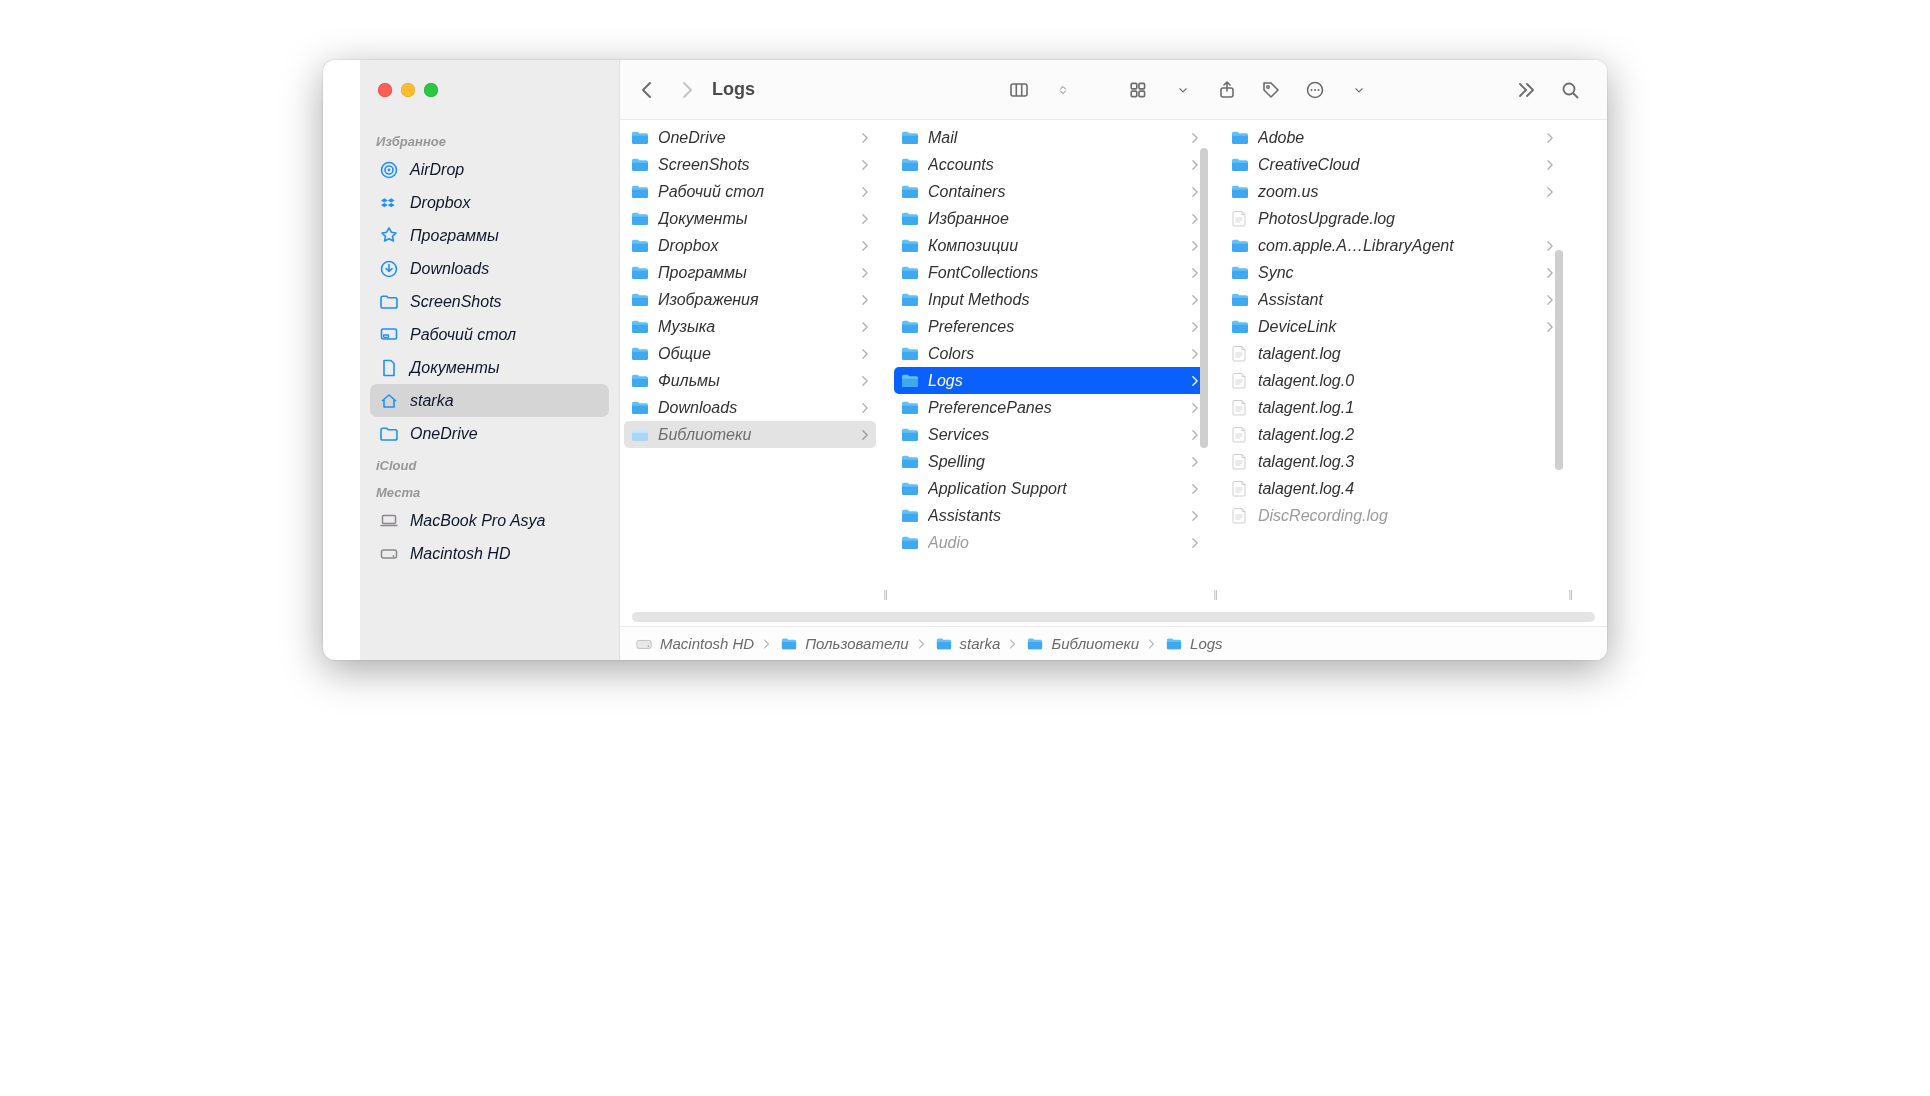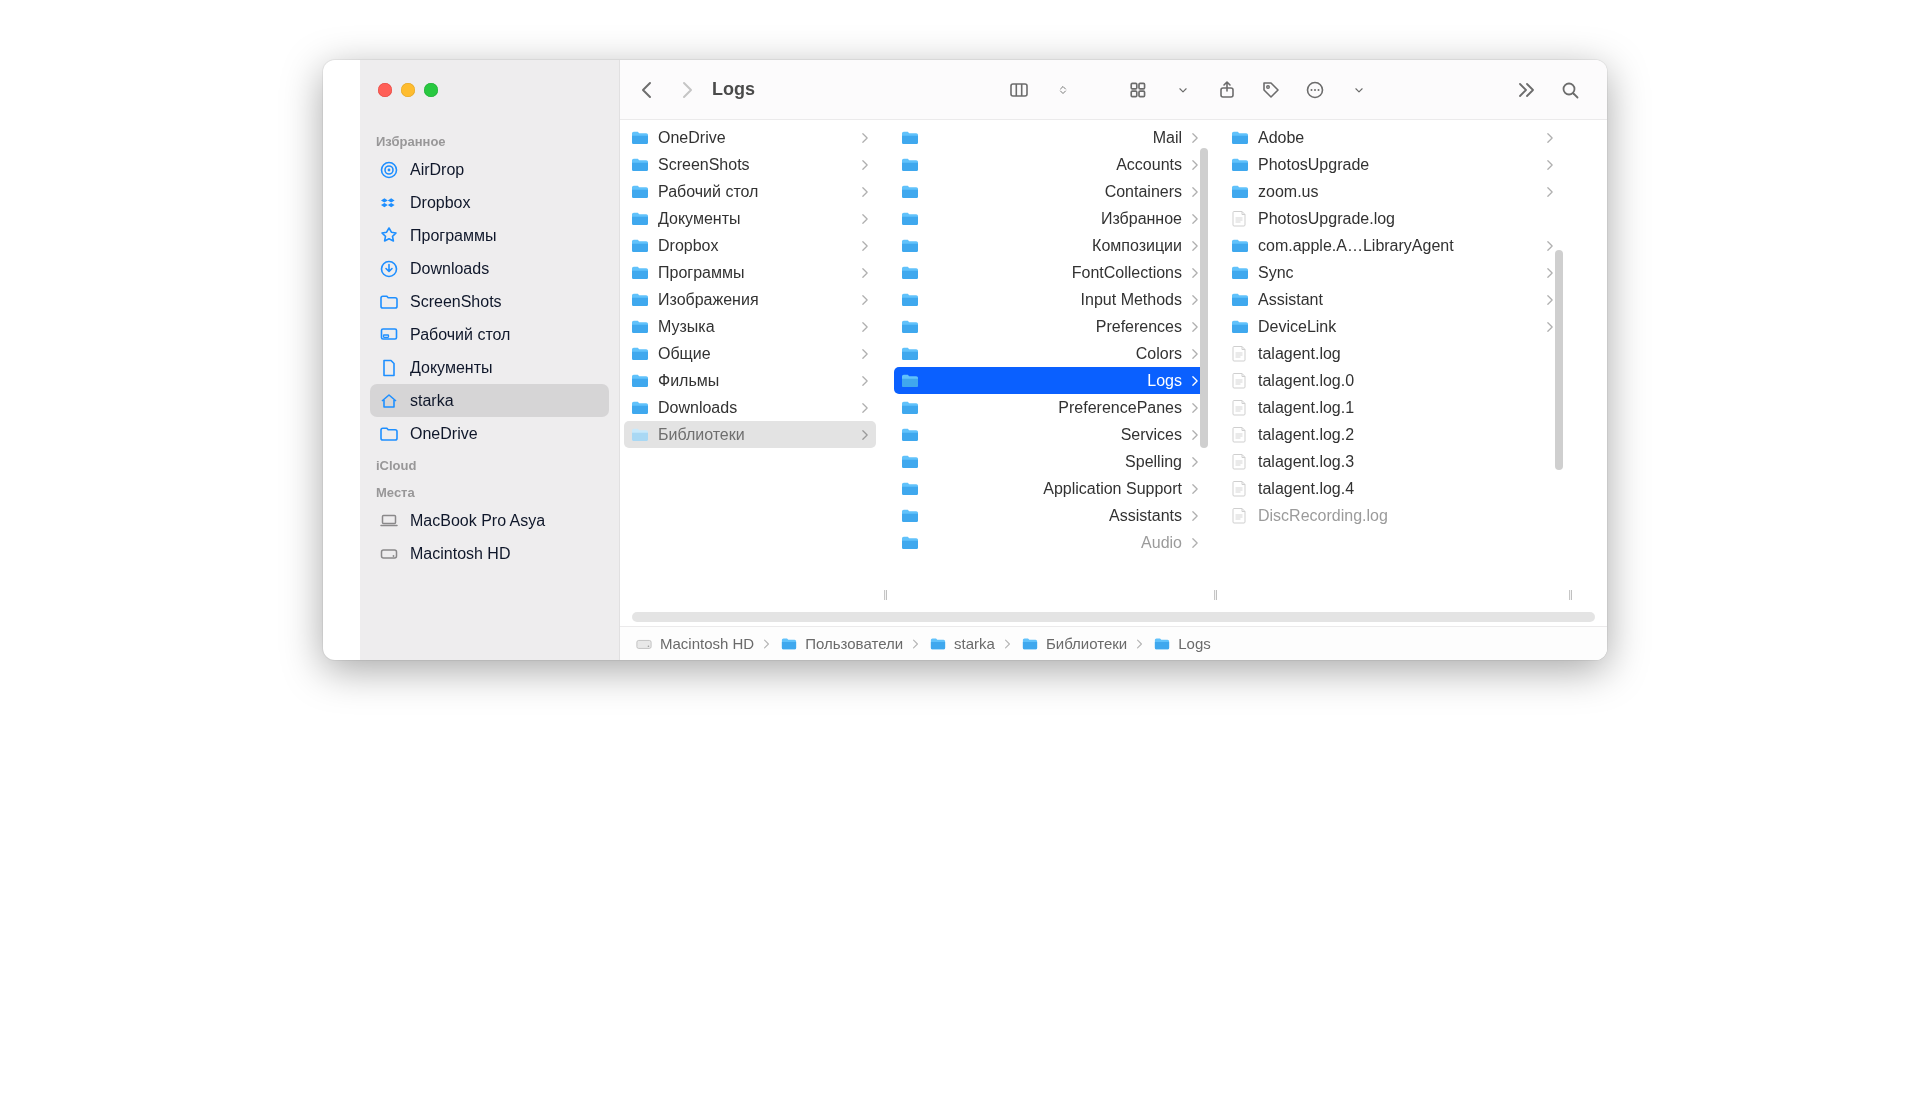--- a/index.html
+++ b/index.html
@@ -79,20 +79,21 @@
     color:#6c6c6c;
   }
   .tbgroup { display:flex; align-items:center; gap:6px; }
   .chev-small svg { width:10px; height:10px; }
   .tbsep { width: 26px; }
 
   
   .body {
     display:flex;
     height: 540px;
+    font-style: italic;
   }
 
   
   .sidebar {
     width: 260px;
     background: #eeedee;
     border-right: 1px solid #e1e0e1;
     padding: 6px 10px 0 10px;
     overflow: hidden;
     position: relative;
@@ -141,21 +142,21 @@
     opacity:.7;
   }
   .col {
     width: 260px;
     flex: 0 0 auto;
     border-right: none;
     padding: 4px 4px 22px 4px;
     overflow:hidden;
     position:relative;
   }
-  .col.narrow { width: 320px; text-align: right; }
+  .col.narrow { width: 320px; }
   .col.last { width: 345px; }
   .col-sep {
     width: 10px;
     flex:0 0 auto;
     display:flex;
     align-items:flex-end;
     justify-content:center;
     padding-bottom:26px;
     color:#b8b8b8;
     font-size:11px;
@@ -885,21 +886,21 @@
                   <use href="#i-chev"></use>
                 </svg>
               </span>
             </div>
             <div class="row">
               <span class="ficon">
                 <svg width="18" height="18" viewBox="0 0 18 18">
                   <use href="#i-folder"></use>
                 </svg>
               </span>
-              <span class="label">PhotosUpgrade</span>
+              <span class="label">CreativeCloud</span>
               <span class="chev">
                 <svg width="10" height="14" viewBox="0 0 14 16">
                   <use href="#i-chev"></use>
                 </svg>
               </span>
             </div>
             <div class="row">
               <span class="ficon">
                 <svg width="18" height="18" viewBox="0 0 18 18">
                   <use href="#i-folder"></use>

